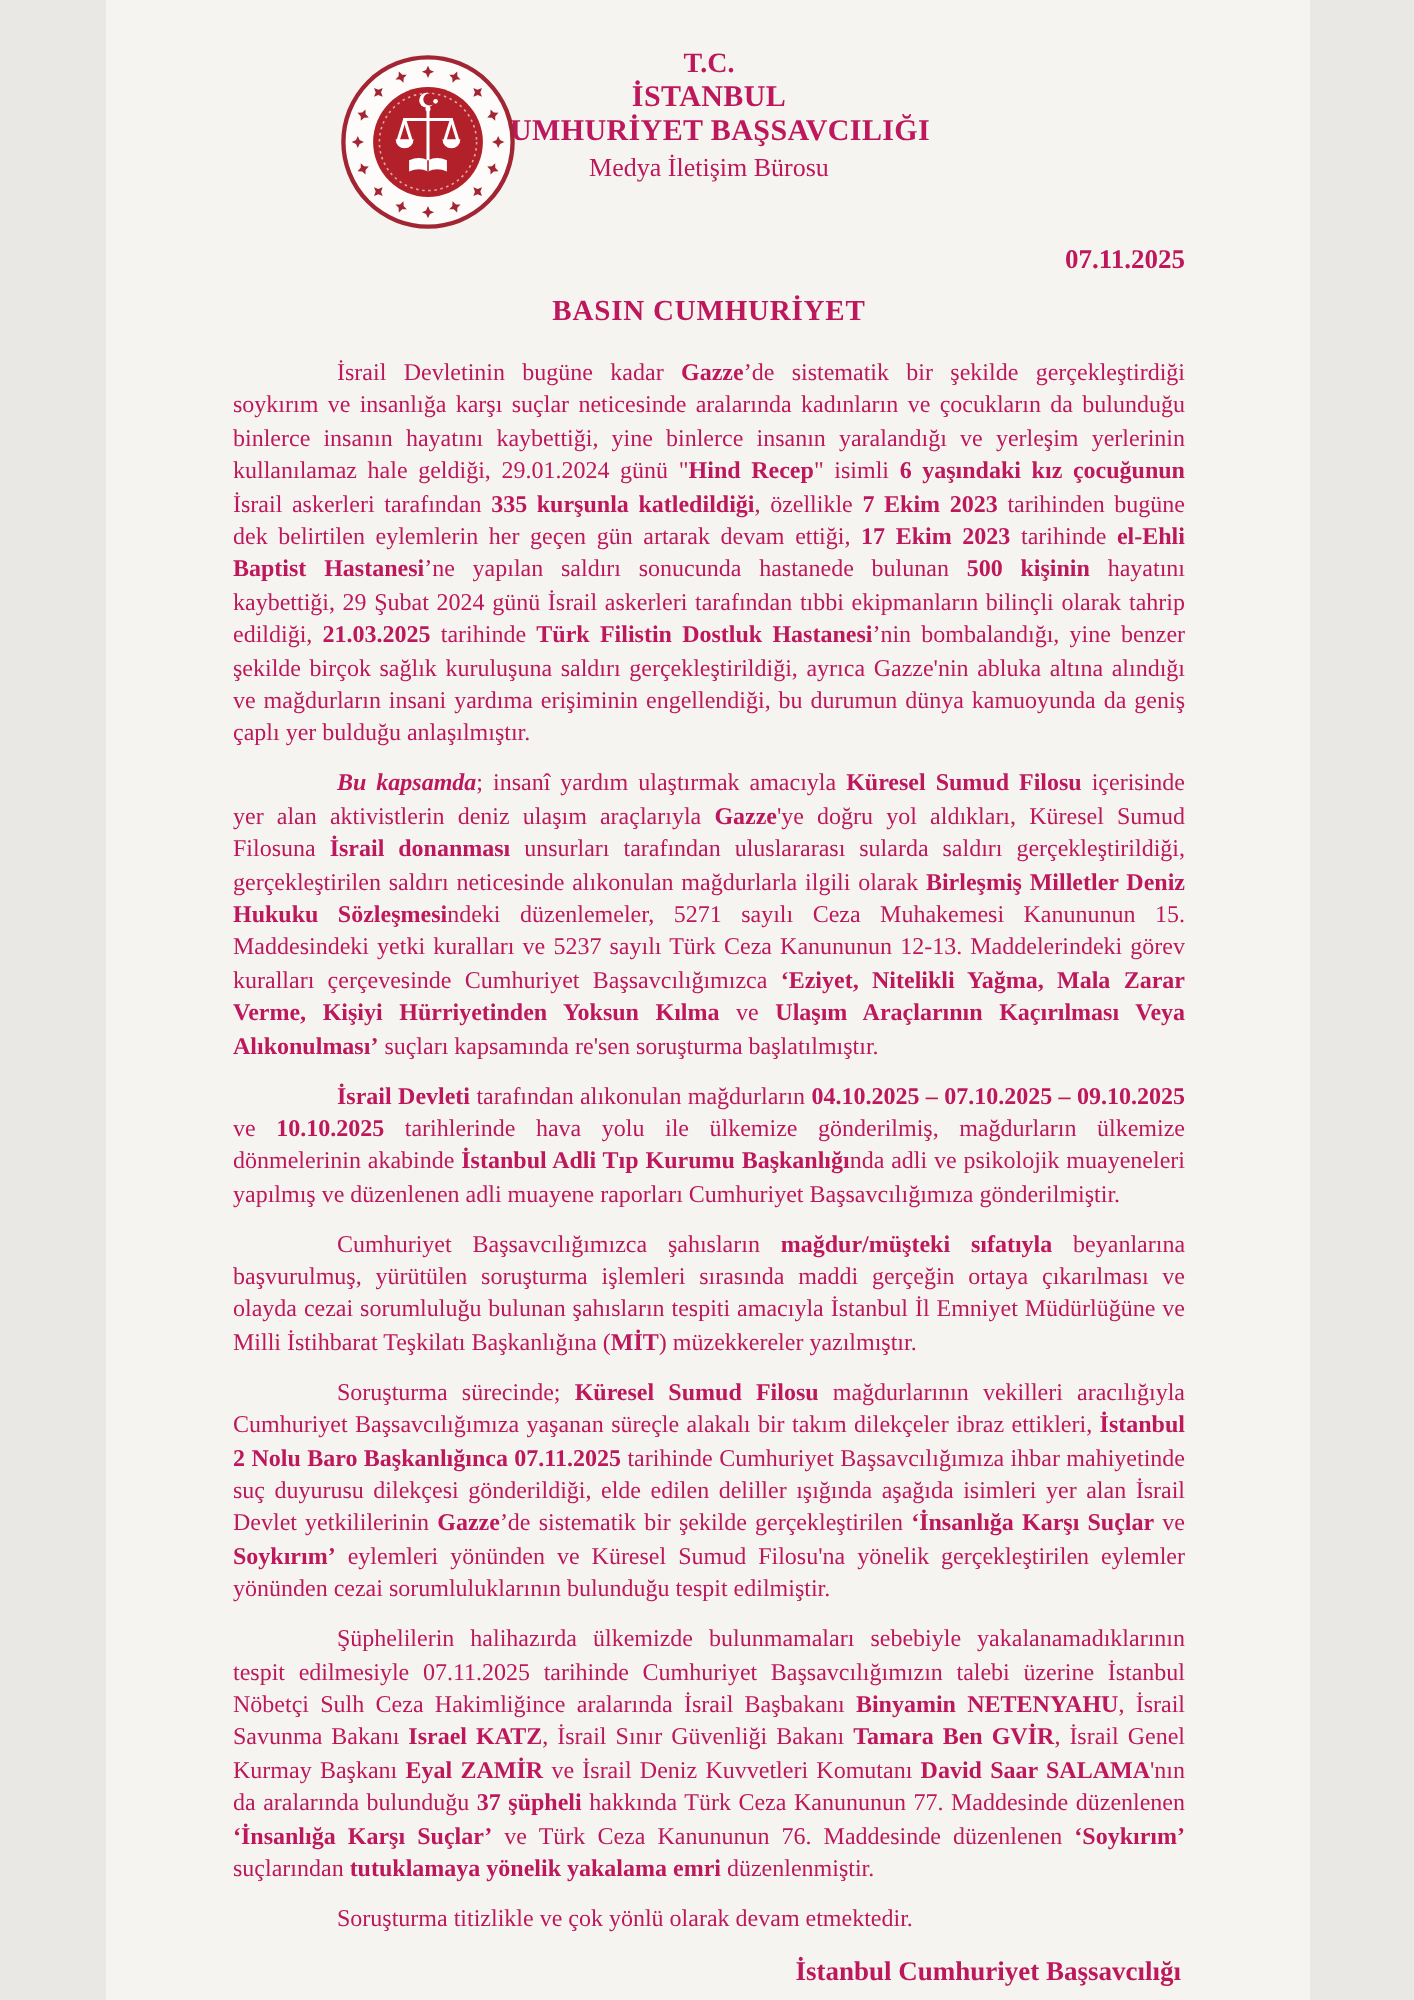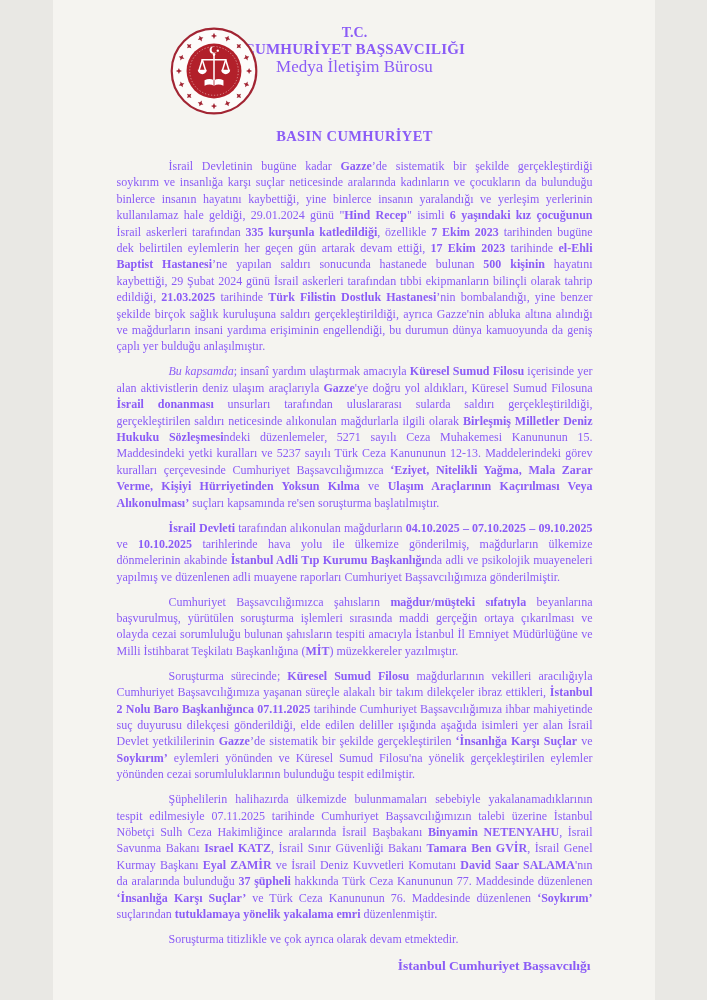--- a/index.html
+++ b/index.html
@@ -9,40 +9,40 @@
   }
   .page {
     position: relative;
     width: 602px;
     height: 1000px;
     margin: 0 auto;
     background: #f5f4f0;
     box-sizing: border-box;
     padding: 24px 62px 0 64px;
     font-family: "Liberation Serif", "DejaVu Serif", serif;
-    color: #8b5cf6;
+    color: #be185d;
     overflow: hidden;
   }
   .doc-header {
     position: relative;
     text-align: center;
     min-height: 94px;
   }
   .emblem {
     position: absolute;
     left: 52px;
     top: 2px;
     width: 90px;
     height: 90px;
   }
   .hl { line-height: 17px; }
   .hl1 { font-weight: bold; font-size: 14px; }
   .hl2 { font-weight: bold; font-size: 15px; letter-spacing: .2px; }
   .hl3 { font-weight: bold; font-size: 15px; letter-spacing: .2px; }
-  .hl4 { font-size: 17px; }
+  .hl4 { font-size: 13px; }
   .date-line {
     text-align: right;
     font-weight: bold;
     font-size: 13.5px;
     margin-top: 4px;
   }
   .doc-title {
     text-align: center;
     font-weight: bold;
     font-size: 14.5px;
@@ -50,21 +50,21 @@
     margin: 10px 0 13px 0;
   }
   .doc-body p.para {
     font-size: 12px;
     line-height: 16.4px;
     text-align: justify;
     text-indent: 52px;
     margin: 0 0 8.5px 0;
   }
   .doc-body .b { font-weight: bold; }
-  .doc-body .i { font-style: italic; }
+  .doc-body .i { font-style: italic; font-weight: bold; }
   .signature {
     text-align: right;
     font-weight: bold;
     font-size: 13.5px;
     margin-top: 11px;
     padding-right: 2px;
   }
 </style>
 </head>
 <body>
@@ -113,32 +113,34 @@
         </g>
         <circle cx="50" cy="31.6" r="1.4" fill="#ffffff"></circle>
         <path d="M32 48.5 h10 a5 5 0 0 1 -10 0 Z" fill="#ffffff"></path>
         <path d="M58 48.5 h10 a5 5 0 0 1 -10 0 Z" fill="#ffffff"></path>
 
         <path d="M39.5 60.2 Q45 57.6 50 60.2 Q55 57.6 60.5 60.2 L60.5 66.4 Q55 63.8 50 66.4 Q45 63.8 39.5 66.4 Z" fill="#ffffff"></path>
         <line x1="50" y1="60.2" x2="50" y2="66.4" stroke="var(--seal-disc)" stroke-width="0.9"></line>
       </svg>
     </div>
     <div class="hl hl1">T.C.</div>
+    <div class="hl hl2">İSTANBUL</div>
     <div class="hl hl3">CUMHURİYET BAŞSAVCILIĞI</div>
     <div class="hl hl4">Medya İletişim Bürosu</div>
   </div>
 
+  <div class="date-line">07.11.2025</div>
 
   <div class="doc-title">BASIN CUMHURİYET</div>
 
   <div class="doc-body" id="doc-body">
       <p class="para"><span>İsrail Devletinin bugüne kadar </span><span class="b">Gazze</span><span>’de sistematik bir şekilde gerçekleştirdiği soykırım ve insanlığa karşı suçlar neticesinde aralarında kadınların ve çocukların da bulunduğu binlerce insanın hayatını kaybettiği, yine binlerce insanın yaralandığı ve yerleşim yerlerinin kullanılamaz hale geldiği, 29.01.2024 günü "</span><span class="b">Hind Recep</span><span>" isimli </span><span class="b">6 yaşındaki kız çocuğunun</span><span> İsrail askerleri tarafından </span><span class="b">335 kurşunla katledildiği</span><span>, özellikle </span><span class="b">7 Ekim 2023</span><span> tarihinden bugüne dek belirtilen eylemlerin her geçen gün artarak devam ettiği, </span><span class="b">17 Ekim 2023</span><span> tarihinde </span><span class="b">el-Ehli Baptist Hastanesi</span><span>’ne yapılan saldırı sonucunda hastanede bulunan </span><span class="b">500 kişinin</span><span> hayatını kaybettiği, 29 Şubat 2024 günü İsrail askerleri tarafından tıbbi ekipmanların bilinçli olarak tahrip edildiği, </span><span class="b">21.03.2025</span><span> tarihinde </span><span class="b">Türk Filistin Dostluk Hastanesi</span><span>’nin bombalandığı, yine benzer şekilde birçok sağlık kuruluşuna saldırı gerçekleştirildiği, ayrıca Gazze'nin abluka altına alındığı ve mağdurların insani yardıma erişiminin engellendiği, bu durumun dünya kamuoyunda da geniş çaplı yer bulduğu anlaşılmıştır.</span></p>
       <p class="para"><span class="i">Bu kapsamda</span><span>; insanî yardım ulaştırmak amacıyla </span><span class="b">Küresel Sumud Filosu</span><span> içerisinde yer alan aktivistlerin deniz ulaşım araçlarıyla </span><span class="b">Gazze</span><span>'ye doğru yol aldıkları, Küresel Sumud Filosuna </span><span class="b">İsrail donanması</span><span> unsurları tarafından uluslararası sularda saldırı gerçekleştirildiği, gerçekleştirilen saldırı neticesinde alıkonulan mağdurlarla ilgili olarak </span><span class="b">Birleşmiş Milletler Deniz Hukuku Sözleşmesi</span><span>ndeki düzenlemeler, 5271 sayılı Ceza Muhakemesi Kanununun 15. Maddesindeki yetki kuralları ve 5237 sayılı Türk Ceza Kanununun 12-13. Maddelerindeki görev kuralları çerçevesinde Cumhuriyet Başsavcılığımızca </span><span class="b">‘Eziyet, Nitelikli Yağma, Mala Zarar Verme, Kişiyi Hürriyetinden Yoksun Kılma</span><span> ve </span><span class="b">Ulaşım Araçlarının Kaçırılması Veya Alıkonulması’</span><span> suçları kapsamında re'sen soruşturma başlatılmıştır.</span></p>
       <p class="para"><span class="b">İsrail Devleti</span><span> tarafından alıkonulan mağdurların </span><span class="b">04.10.2025 – 07.10.2025 – 09.10.2025</span><span> ve </span><span class="b">10.10.2025</span><span> tarihlerinde hava yolu ile ülkemize gönderilmiş, mağdurların ülkemize dönmelerinin akabinde </span><span class="b">İstanbul Adli Tıp Kurumu Başkanlığı</span><span>nda adli ve psikolojik muayeneleri yapılmış ve düzenlenen adli muayene raporları Cumhuriyet Başsavcılığımıza gönderilmiştir.</span></p>
       <p class="para"><span>Cumhuriyet Başsavcılığımızca şahısların </span><span class="b">mağdur/müşteki sıfatıyla</span><span> beyanlarına başvurulmuş, yürütülen soruşturma işlemleri sırasında maddi gerçeğin ortaya çıkarılması ve olayda cezai sorumluluğu bulunan şahısların tespiti amacıyla İstanbul İl Emniyet Müdürlüğüne ve Milli İstihbarat Teşkilatı Başkanlığına (</span><span class="b">MİT</span><span>) müzekkereler yazılmıştır.</span></p>
       <p class="para"><span>Soruşturma sürecinde; </span><span class="b">Küresel Sumud Filosu</span><span> mağdurlarının vekilleri aracılığıyla Cumhuriyet Başsavcılığımıza yaşanan süreçle alakalı bir takım dilekçeler ibraz ettikleri, </span><span class="b">İstanbul 2 Nolu Baro Başkanlığınca 07.11.2025</span><span> tarihinde Cumhuriyet Başsavcılığımıza ihbar mahiyetinde suç duyurusu dilekçesi gönderildiği, elde edilen deliller ışığında aşağıda isimleri yer alan İsrail Devlet yetkililerinin </span><span class="b">Gazze</span><span>’de sistematik bir şekilde gerçekleştirilen </span><span class="b">‘İnsanlığa Karşı Suçlar</span><span> ve </span><span class="b">Soykırım’</span><span> eylemleri yönünden ve Küresel Sumud Filosu'na yönelik gerçekleştirilen eylemler yönünden cezai sorumluluklarının bulunduğu tespit edilmiştir.</span></p>
       <p class="para"><span>Şüphelilerin halihazırda ülkemizde bulunmamaları sebebiyle yakalanamadıklarının tespit edilmesiyle 07.11.2025 tarihinde Cumhuriyet Başsavcılığımızın talebi üzerine İstanbul Nöbetçi Sulh Ceza Hakimliğince aralarında İsrail Başbakanı </span><span class="b">Binyamin NETENYAHU</span><span>, İsrail Savunma Bakanı </span><span class="b">Israel KATZ</span><span>, İsrail Sınır Güvenliği Bakanı </span><span class="b">Tamara Ben GVİR</span><span>, İsrail Genel Kurmay Başkanı </span><span class="b">Eyal ZAMİR</span><span> ve İsrail Deniz Kuvvetleri Komutanı </span><span class="b">David Saar SALAMA</span><span>'nın da aralarında bulunduğu </span><span class="b">37 şüpheli</span><span> hakkında Türk Ceza Kanununun 77. Maddesinde düzenlenen </span><span class="b">‘İnsanlığa Karşı Suçlar’</span><span> ve Türk Ceza Kanununun 76. Maddesinde düzenlenen </span><span class="b">‘Soykırım’</span><span> suçlarından </span><span class="b">tutuklamaya yönelik yakalama emri</span><span> düzenlenmiştir.</span></p>
-      <p class="para"><span>Soruşturma titizlikle ve çok ayrıca olarak devam etmektedir.</span></p>
+      <p class="para"><span>Soruşturma titizlikle ve çok yönlü olarak devam etmektedir.</span></p>
     </div>
 
   <div class="signature">İstanbul Cumhuriyet Başsavcılığı</div>
 
 </div>
 
 </body></html>

